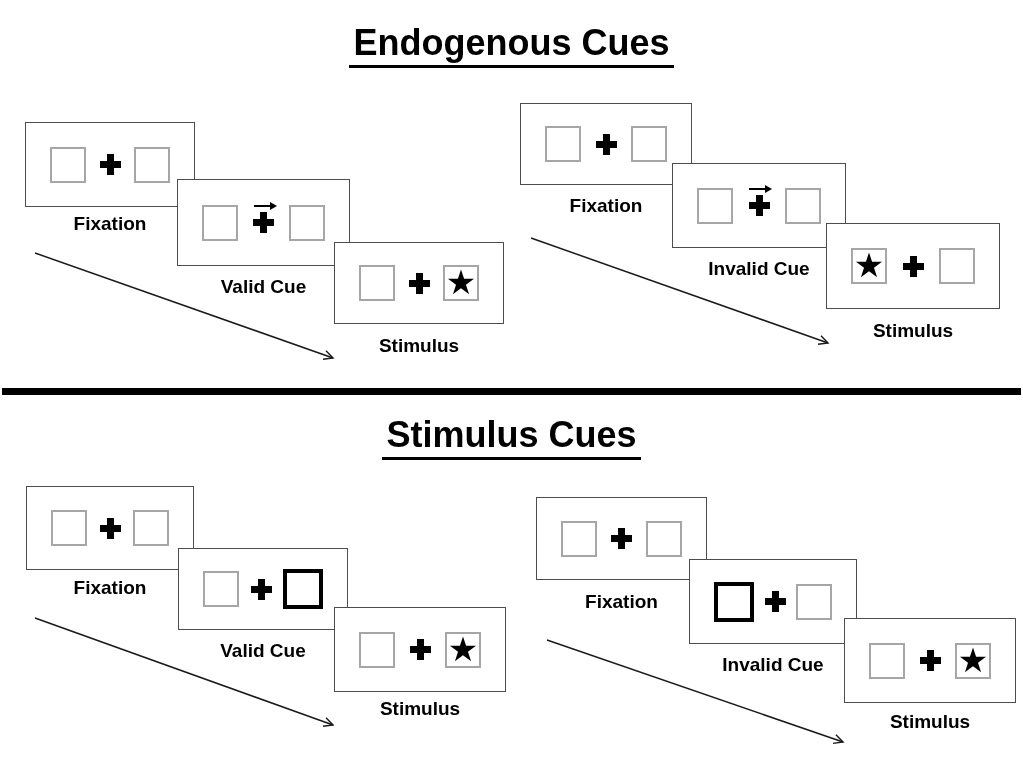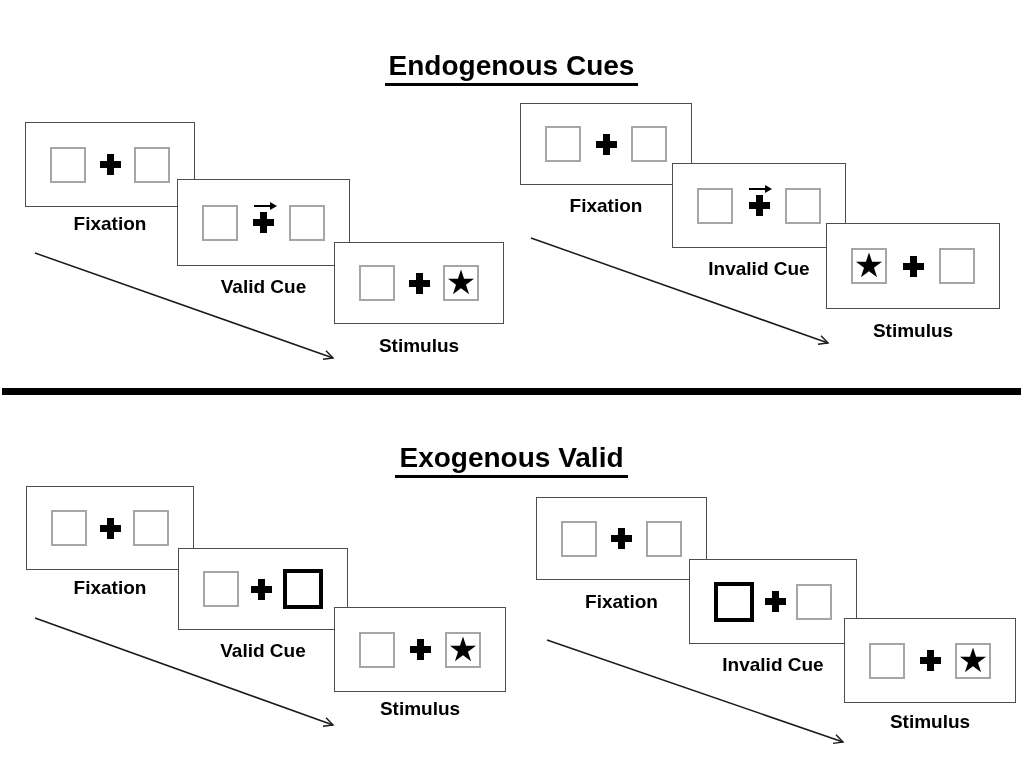--- a/index.html
+++ b/index.html
@@ -2,21 +2,21 @@
 <html><head>
 <meta charset="utf-8">
 <style>
   html,body{margin:0;padding:0;background:#ffffff;}
   #canvas{
     position:relative;width:1023px;height:767px;background:#ffffff;overflow:hidden;
     font-family:"Liberation Sans","DejaVu Sans",sans-serif;color:#000;
   }
   .section-title{
     position:absolute;left:0;width:100%;text-align:center;
-    font-size:28px;font-weight:700;letter-spacing:0px;margin-top:28px;
+    font-size:36px;font-weight:700;letter-spacing:0px;
   }
   .section-title .u{display:inline-block;border-bottom:3px solid #000;padding:0 4px 1px 4px;}
   .panel{
     position:absolute;background:#ffffff;border:1px solid #4d4d4d;
     box-sizing:border-box;display:flex;align-items:center;
     justify-content:space-between;padding:0 24px;
   }
   .box{
     width:36px;height:36px;border:2px solid #a6a6a6;background:#ffffff;
     box-sizing:border-box;display:flex;align-items:center;justify-content:center;
@@ -115,21 +115,21 @@
       <span class="star">★</span>
     </div>
     <div class="plus"></div>
     <div class="box"></div>
   </div>
   <div class="frame-label" style="left:826px;top:320px;width:174px;">Stimulus</div>
 
   <div class="divider"></div>
 
   <div class="section-title" style="top:414px;">
-    <span class="u">Exogenous Valid</span>
+    <span class="u">Stimulus Cues</span>
   </div>
 
   <svg class="time-arrow" style="left:30px;top:610px;" width="312" height="124">
     <defs>
         <marker id="ah3" markerWidth="14" markerHeight="14" refX="10" refY="5.5" orient="auto" markerUnits="userSpaceOnUse">
       <path d="M1,1 L10,5.5 L1,10" fill="none" stroke="#1a1a1a" stroke-width="1.4"></path>
         </marker>
       </defs>
     <line x1="5" y1="8" x2="303" y2="115" stroke="#1a1a1a" stroke-width="1.5" marker-end="url(#ah3)"></line>
   </svg>

